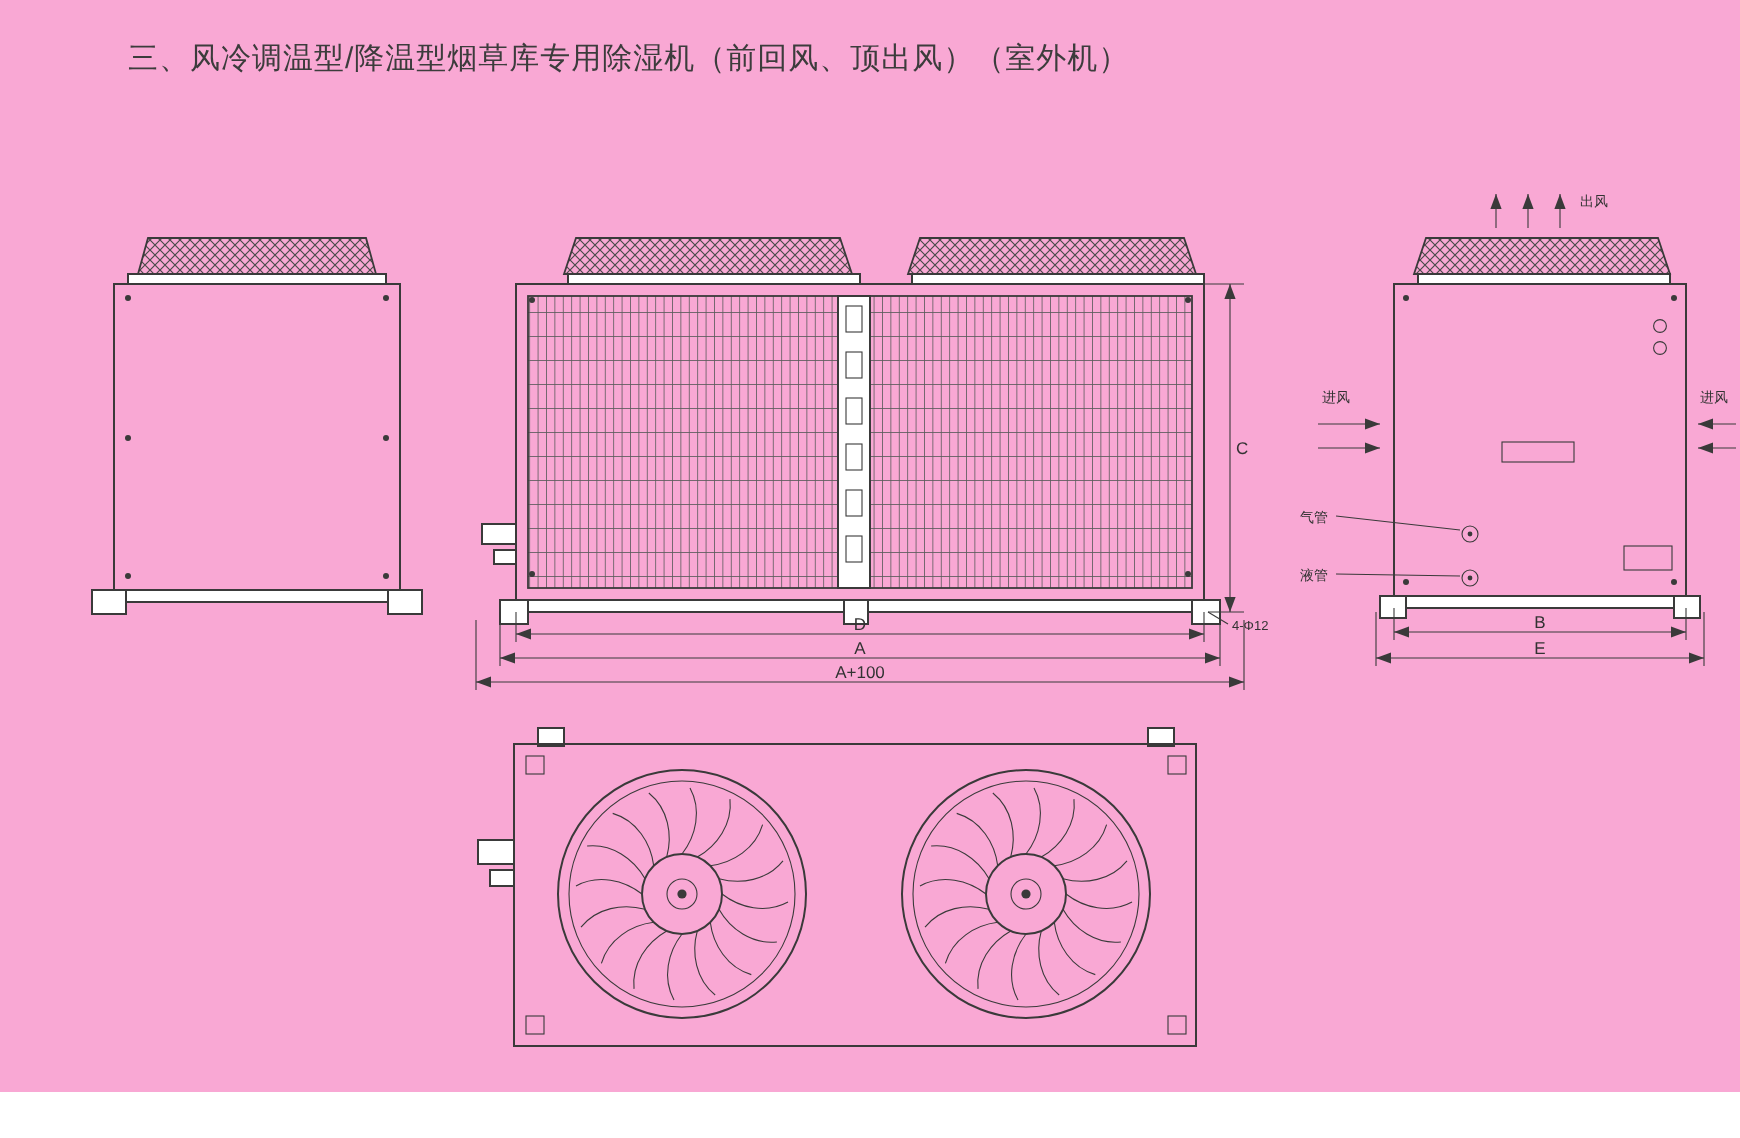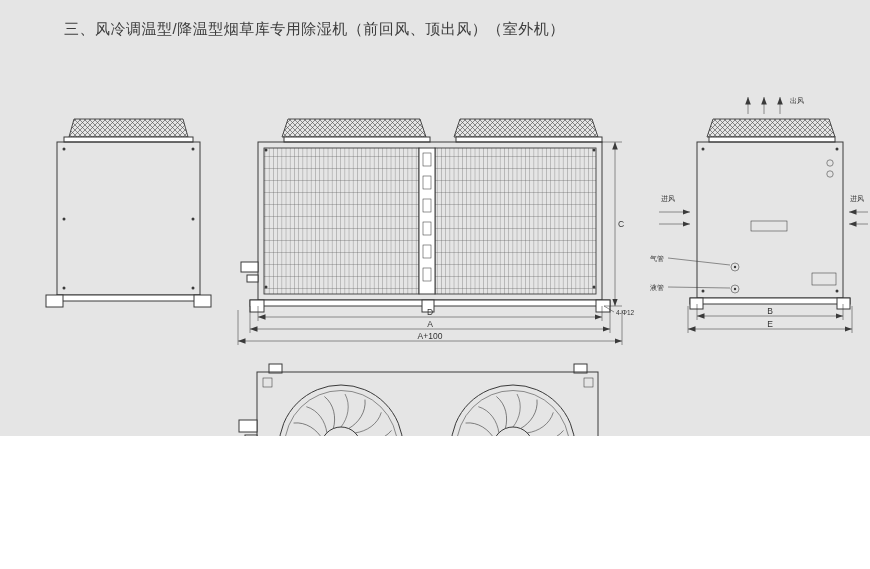--- a/index.html
+++ b/index.html
@@ -1,16 +1,16 @@
 <!DOCTYPE html>
 <html><head>
 <meta charset="utf-8">
 <style>
   html,body{margin:0;padding:0;background:#ffffff;}
-  .page{position:relative;width:870px;height:436px;background:#e5e5e5;
+  .page{position:relative;width:870px;height:546px;background:#f9a8d4;
         font-family:"Liberation Sans",sans-serif;overflow:hidden;}
   .title{position:absolute;left:64px;top:20px;font-size:15px;color:#3c3c3c;
          letter-spacing:.5px;white-space:nowrap;}
   svg.draw{position:absolute;left:0;top:0;}
   
   .s  {stroke:#3a3a3a;stroke-width:1;fill:none;}
   .sf {stroke:#3a3a3a;stroke-width:1;fill:#ffffff;}
   .s2 {stroke:#3a3a3a;stroke-width:.55;fill:none;}
   .sh {stroke:#3a3a3a;stroke-width:.9;fill:url(#hatch);}
   .sg {stroke:#3a3a3a;stroke-width:.9;fill:url(#grille);}

